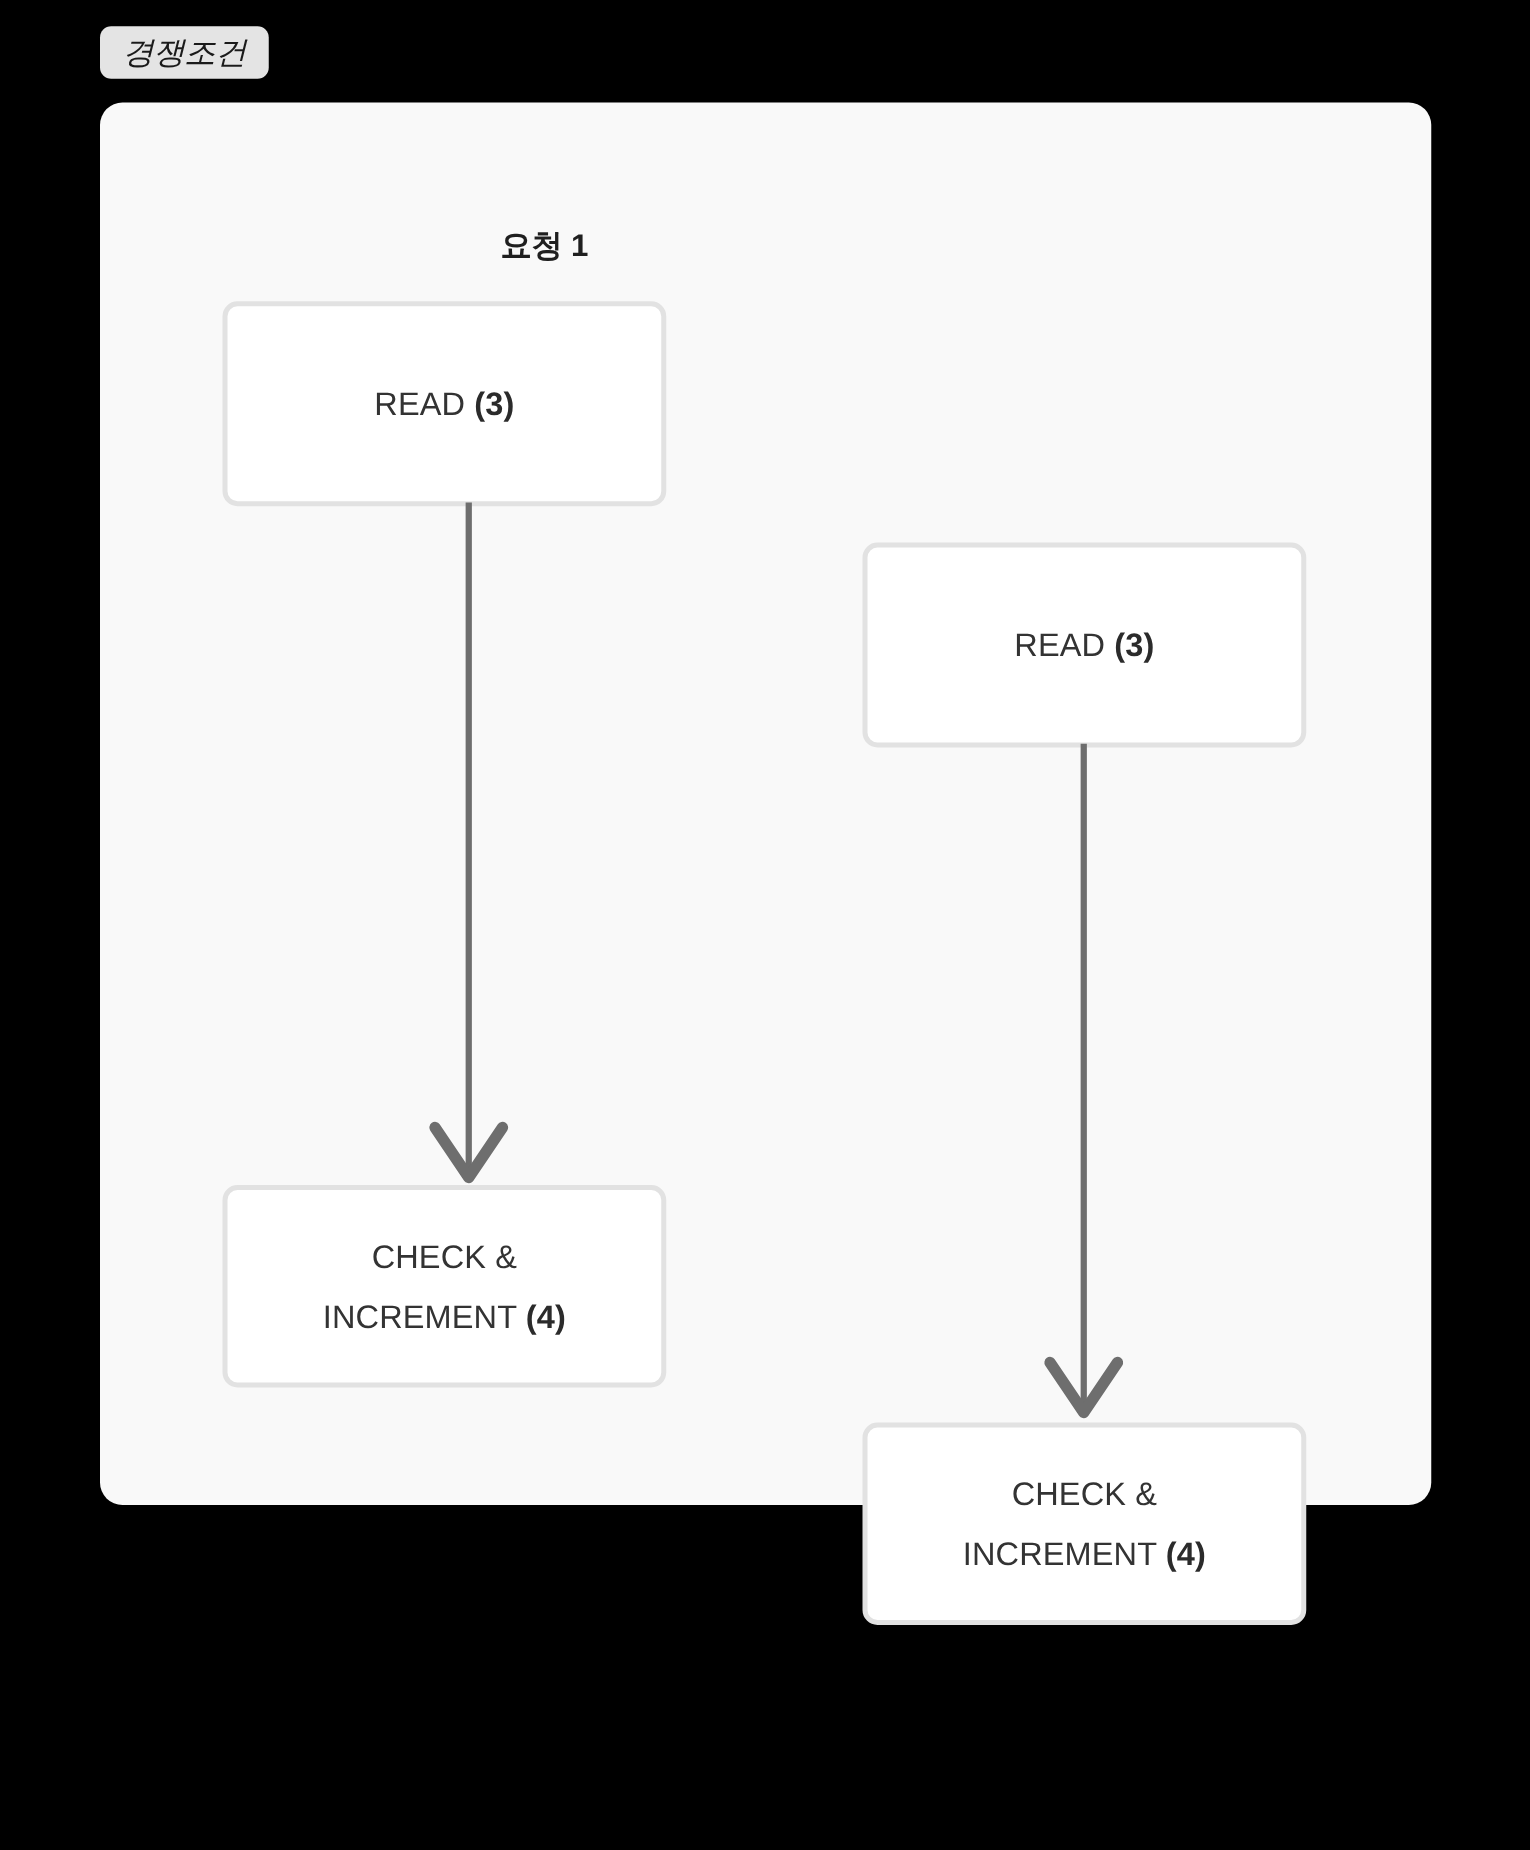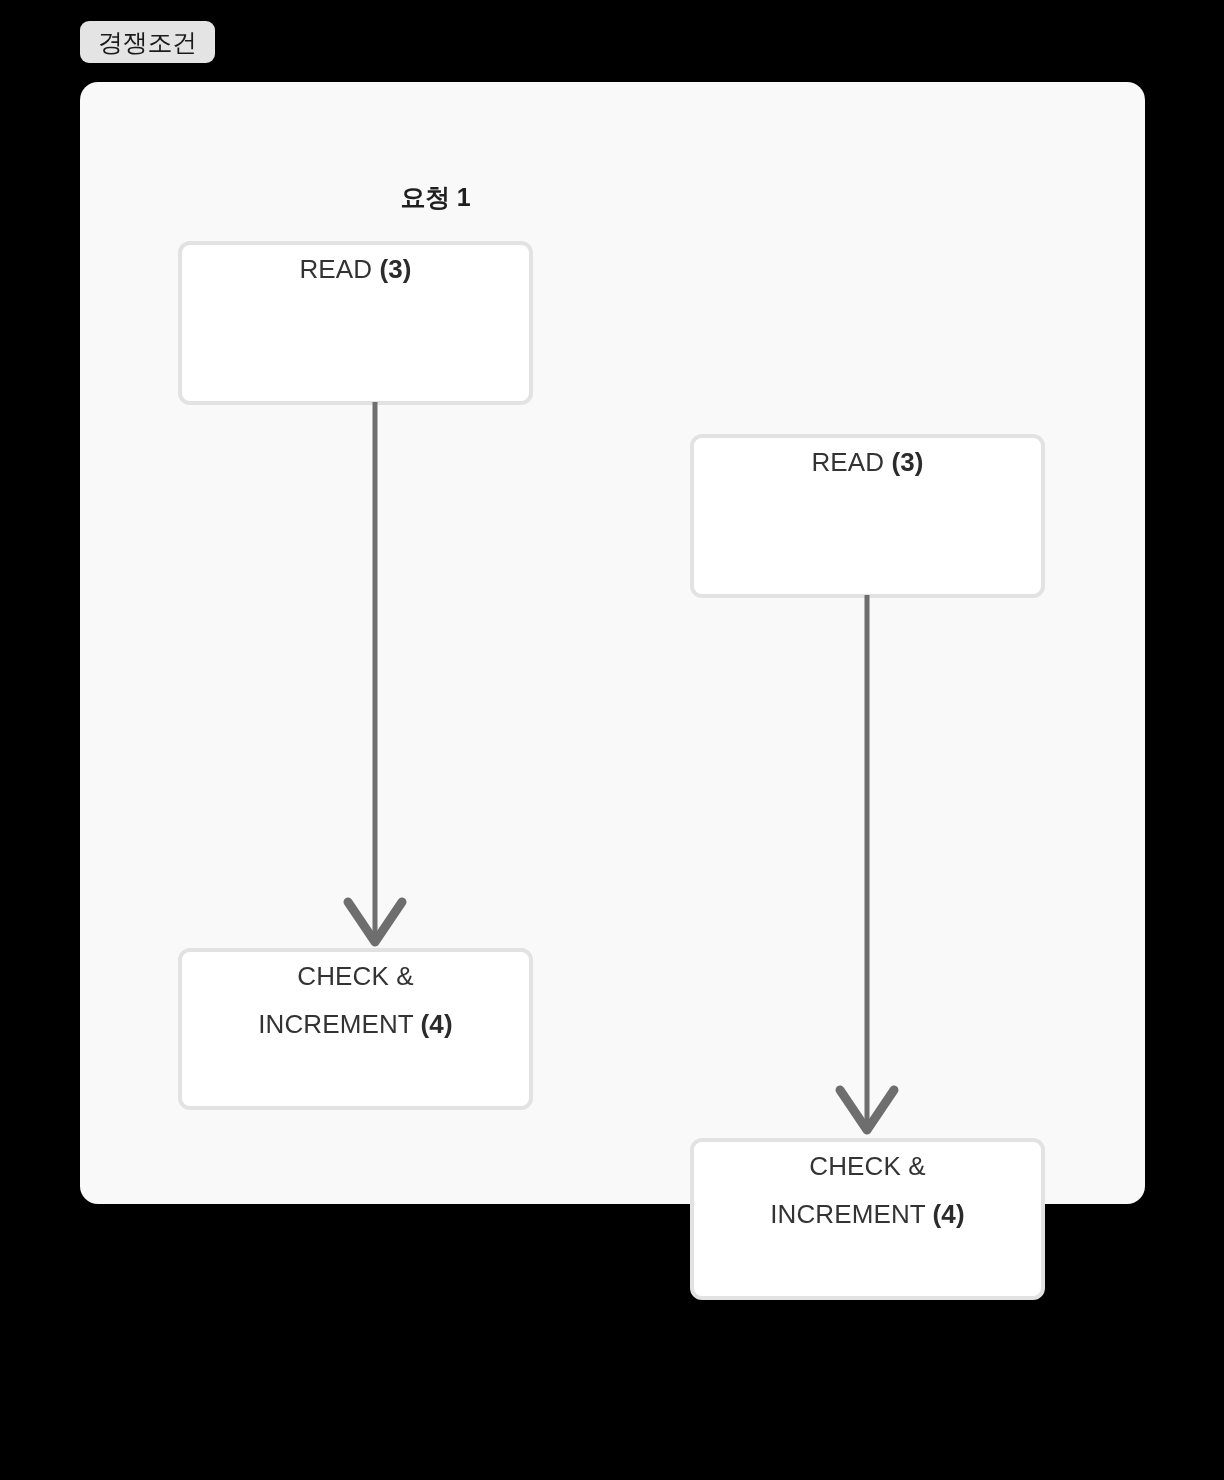--- a/index.html
+++ b/index.html
@@ -33,20 +33,21 @@
     align-items: center;
     justify-content: center;
     background: #e4e4e4;
     border-radius: 9px;
     font-size: 25px;
     font-weight: 400;
     color: #1a1a1a;
     letter-spacing: -0.3px;
     line-height: 1;
     box-sizing: border-box;
+    font-style: italic;
   }
 
   
   .panel {
     position: absolute;
     left: 80px;
     top: 82px;
     width: 1065px;
     height: 1122px;
     background: #f9f9f9;
@@ -67,21 +68,21 @@
   }
 
   
   .node {
     position: absolute;
     box-sizing: border-box;
     background: #ffffff;
     border: 4px solid #e2e2e2;
     border-radius: 12px;
     display: flex;
-    align-items: flex-start;
+    align-items: center;
     justify-content: center;
     text-align: center;
   }
   .node-label {
     font-size: 26px;
     font-weight: 400;
     color: #333333;
     line-height: 48px;
     letter-spacing: 0.1px;
     padding: 0 12px;

